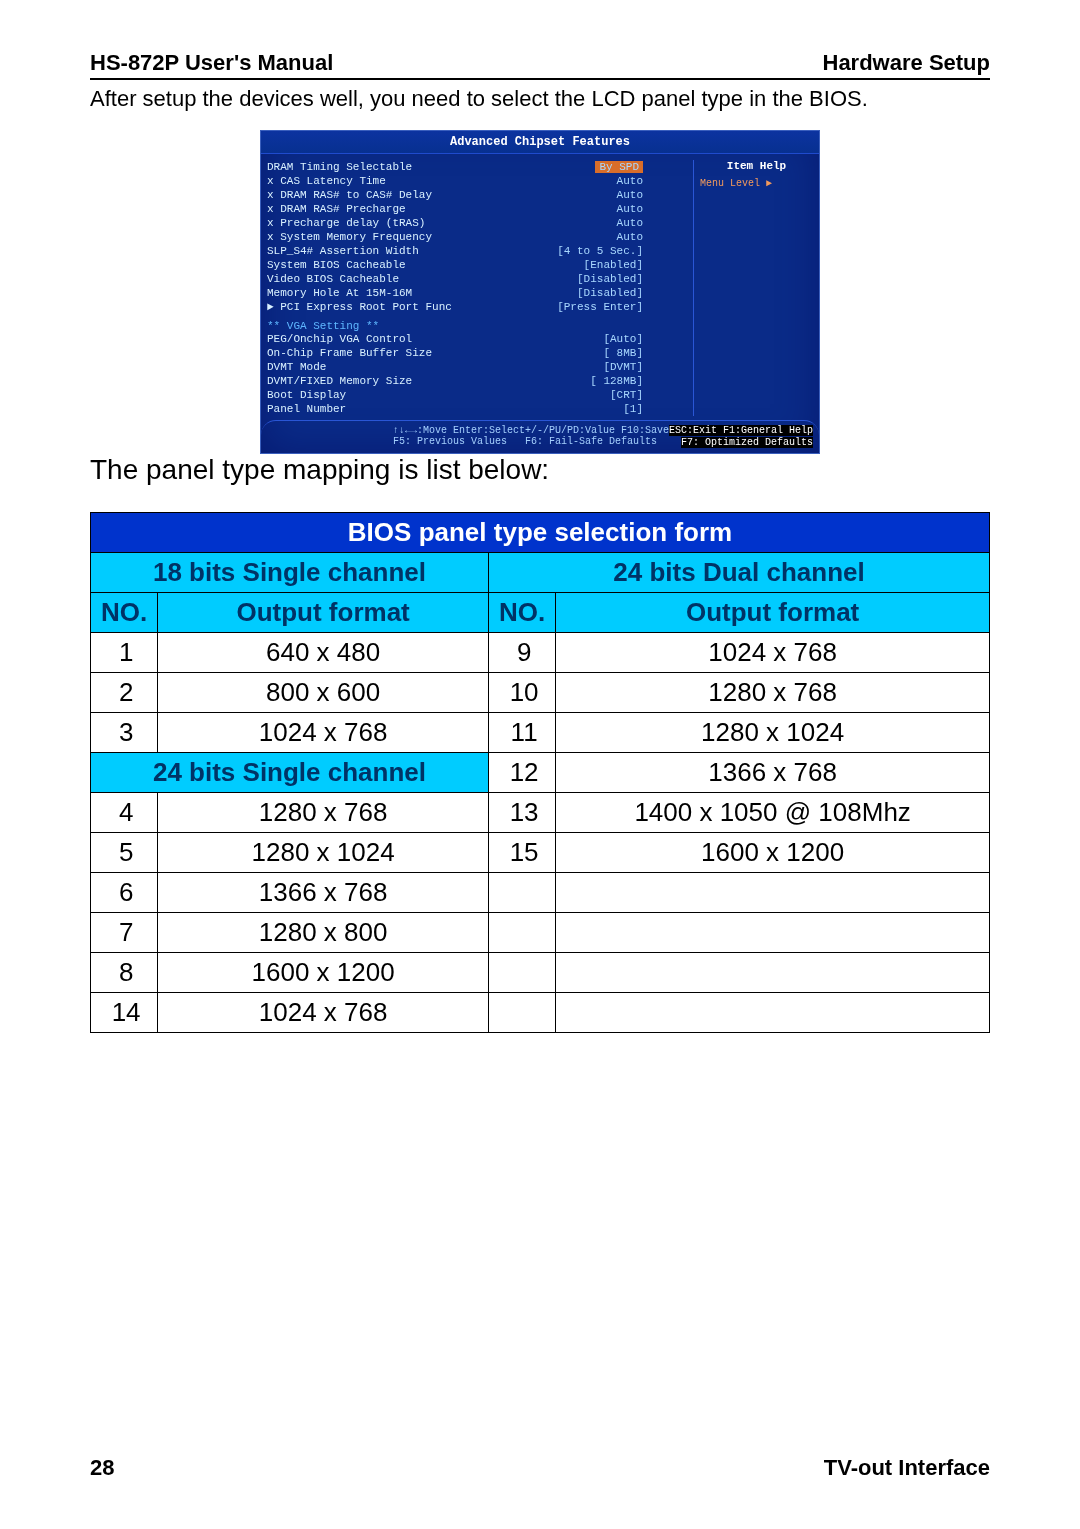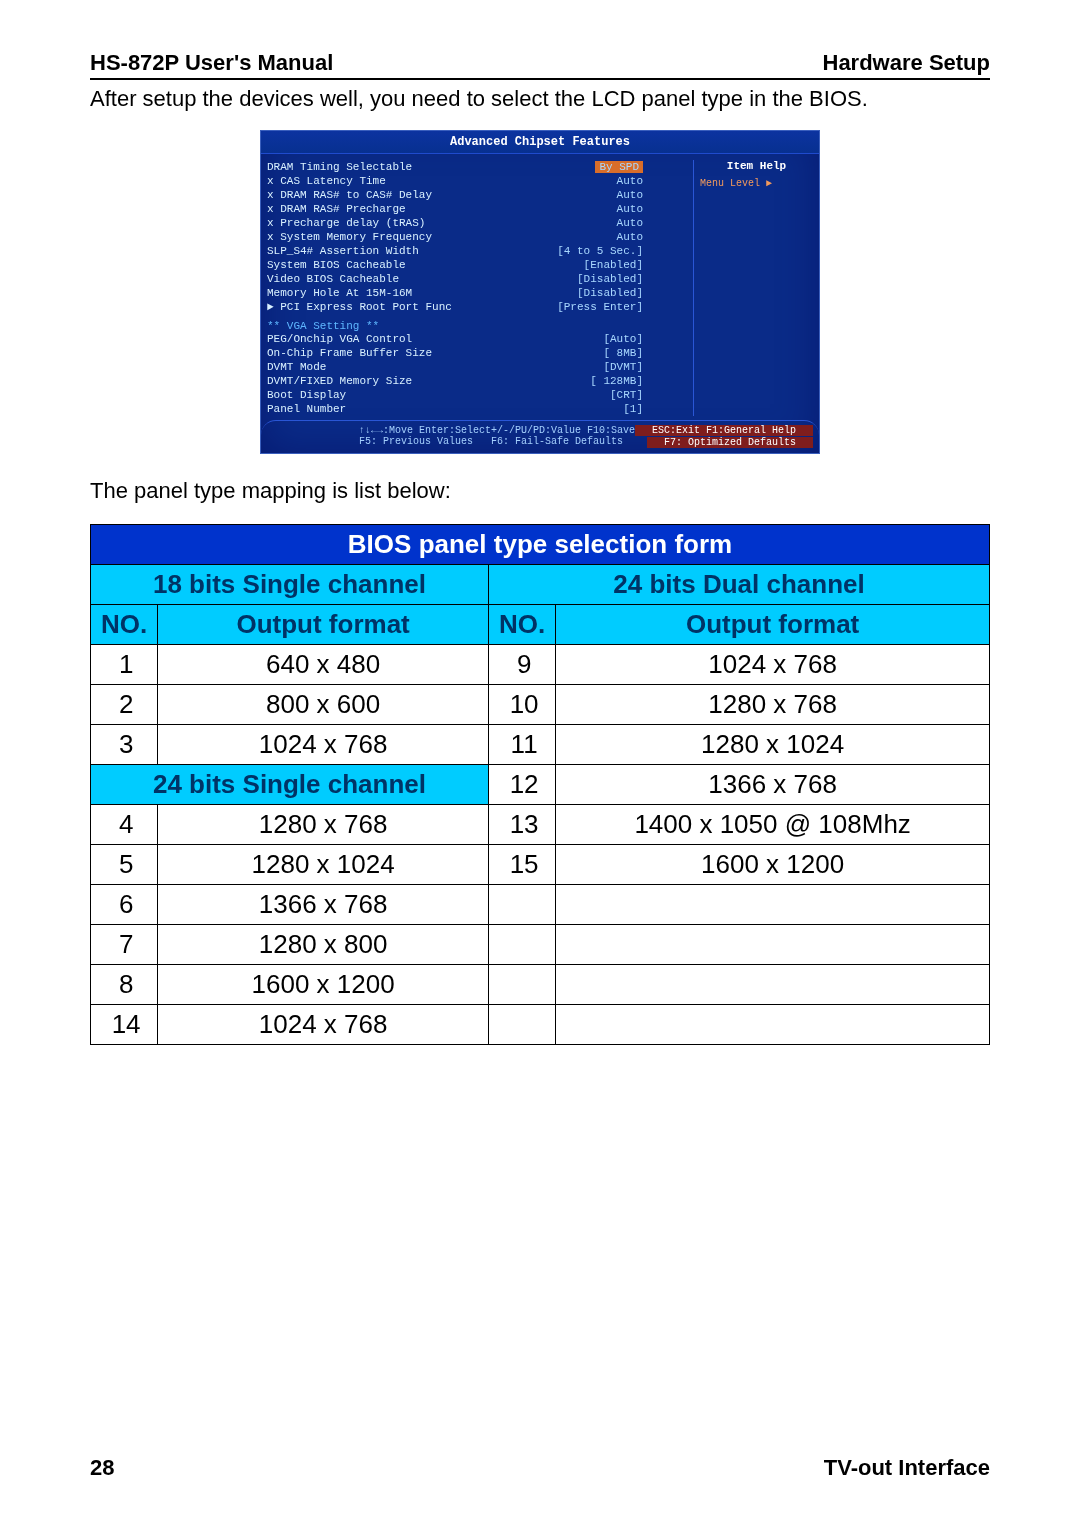--- a/index.html
+++ b/index.html
@@ -21,21 +21,20 @@
     padding-bottom: 2px;
   }
   .intro {
     font-size: 22px;
     margin-top: 6px;
     margin-bottom: 18px;
   }
   .bios-img-wrap {
     display: flex;
     justify-content: center;
-    margin-bottom: 24px;
   }
   .bios {
     background: #0a2b88;
     border: 1px solid #3a5fbd;
     width: 560px;
     font-family: "Courier New", monospace;
     font-size: 11px;
     color: #cfe8ff;
     position: relative;
     box-shadow: inset 0 0 40px rgba(0,0,80,0.4);
@@ -74,28 +73,28 @@
     padding: 4px 6px;
     color: #a4cffd;
     font-size: 10px;
     display: flex;
     justify-content: flex-end;
     align-items: flex-start;
     border-radius: 15px;
   }
   .bios-footer-right { text-align: right; }
   .bios-keyhint {
-    background: #7f1d1d; color:#fff; padding: 0 17px; display:inline-block;margin-bottom:1px;
+    background: #000000; color:#fff; padding: 0 0; display:inline-block;margin-bottom:1px;
   }
   .bios-help-title { color:#fff; text-align:center; font-weight:bold; margin-bottom:6px; font-size:11px;}
   .bios-help-sub { color:#f29a5c; font-size:10px;}
 
   .caption {
-    font-size: 22px;
-    margin-bottom: 20px;
+    font-size: 28px;
+    margin-bottom: 26px;
   }
   table.panel {
     border-collapse: collapse;
     width: 100%;
     border: 1.5px solid #000;
     font-size: 26px;
   }
   table.panel td, table.panel th {
     border: 1px solid #000;
     padding: 4px 10px;

